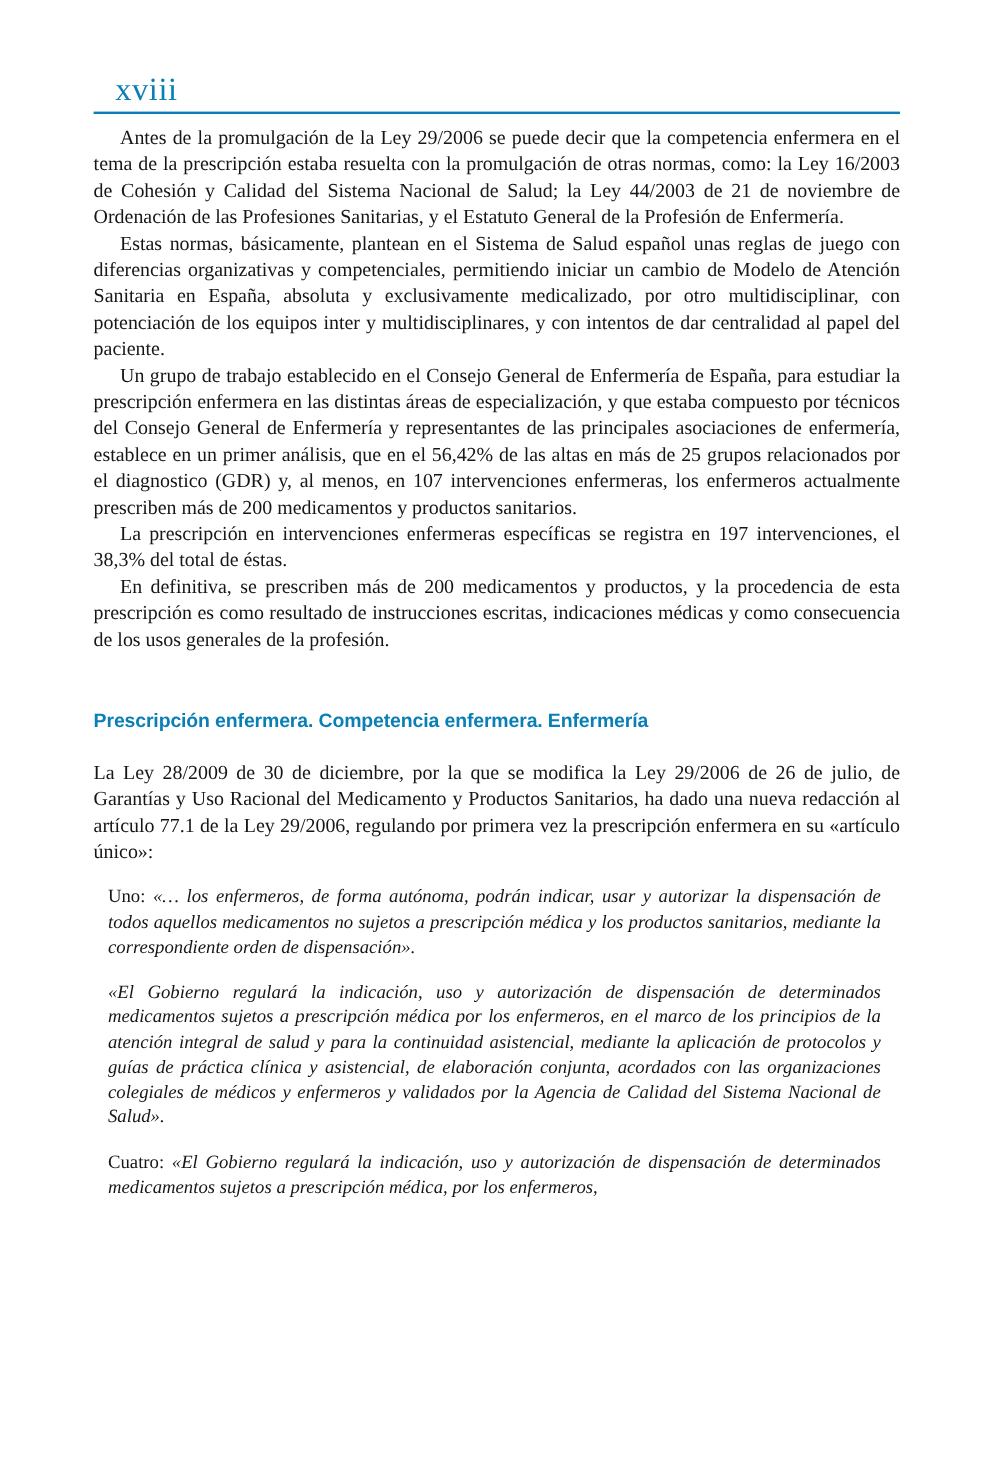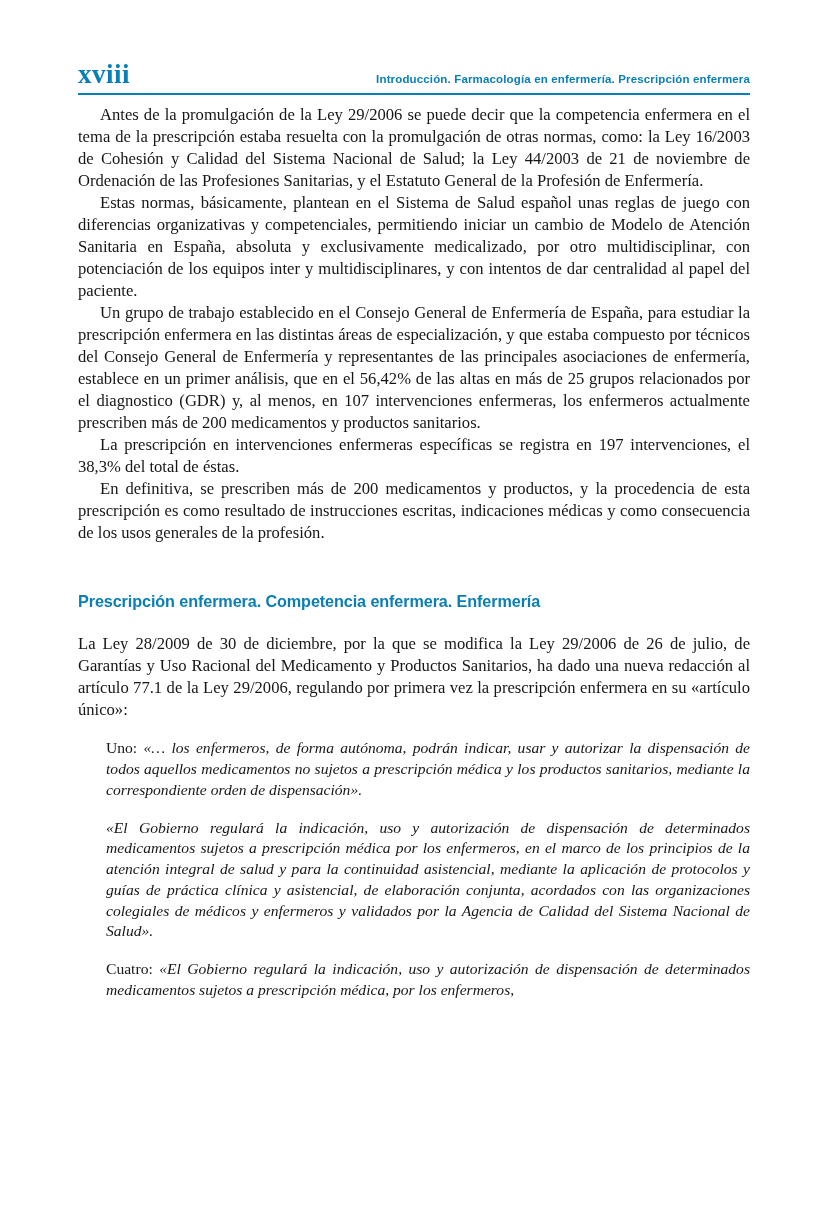--- a/index.html
+++ b/index.html
@@ -29,25 +29,26 @@
     top: 52px;
     width: 672px;
     height: 38px;
     display: flex;
     align-items: flex-end;
     justify-content: space-between;
   }
   .folio {
     font-family: "Liberation Serif", serif;
     font-size: 27px;
-    font-weight: bold;
+    font-weight: normal;
     color: #0a7fb5;
     letter-spacing: 0.5px;
     line-height: 1;
     padding-bottom: 2px;
+    margin-left: 18px;
   }
   .running-head {
     font-family: "Liberation Sans", sans-serif;
     font-size: 11.5px;
     font-weight: bold;
     color: #0a7fb5;
     letter-spacing: 0.15px;
     padding-bottom: 5px;
     text-align: right;
   }
@@ -85,38 +86,37 @@
     font-weight: bold;
     color: #0a7fb5;
     margin: 0;
     padding: 0;
     letter-spacing: -0.1px;
   }
   .spacer-before-title { height: 48px; }
   .spacer-after-title { height: 22px; }
   .spacer-quote { height: 17px; }
   .quote-block {
-    margin-left: 28px;
+    margin-left: 12px;
     width: 644px;
   }
   .quote-block p {
     font-size: 15.6px;
     line-height: 1.33;
     text-align: justify;
   }
   .it { font-style: italic; }
 </style>
 </head>
 <body>
 
 <div class="page">
 
   <div class="header">
     <div class="folio">xviii</div>
-    <div class="running-head">Introducción. Farmacología en enfermería. Prescripción enfermera</div>
   </div>
   <div class="header-rule"></div>
 
   <div class="content">
 
     <p class="body">Antes de la promulgación de la Ley 29/2006 se puede decir que la competencia enfermera en el tema de la prescripción estaba resuelta con la promulgación de otras normas, como: la Ley 16/2003 de Cohesión y Calidad del Sistema Nacional de Salud; la Ley 44/2003 de 21 de noviembre de Ordenación de las Profesiones Sanitarias, y el Estatuto General de la Profesión de Enfermería.</p>
     <p class="body">Estas normas, básicamente, plantean en el Sistema de Salud español unas reglas de juego con diferencias organizativas y competenciales, permitiendo iniciar un cambio de Modelo de Atención Sanitaria en España, absoluta y exclusivamente medicalizado, por otro multidisciplinar, con potenciación de los equipos inter y multidisciplinares, y con intentos de dar centralidad al papel del paciente.</p>
     <p class="body">Un grupo de trabajo establecido en el Consejo General de Enfermería de España, para estudiar la prescripción enfermera en las distintas áreas de especialización, y que estaba compuesto por técnicos del Consejo General de Enfermería y representantes de las principales asociaciones de enfermería, establece en un primer análisis, que en el 56,42% de las altas en más de 25 grupos relacionados por el diagnostico (GDR) y, al menos, en 107 intervenciones enfermeras, los enfermeros actualmente prescriben más de 200 medicamentos y productos sanitarios.</p>
     <p class="body">La prescripción en intervenciones enfermeras específicas se registra en 197 intervenciones, el 38,3% del total de éstas.</p>
     <p class="body">En definitiva, se prescriben más de 200 medicamentos y productos, y la procedencia de esta prescripción es como resultado de instrucciones escritas, indicaciones médicas y como consecuencia de los usos generales de la profesión.</p>

